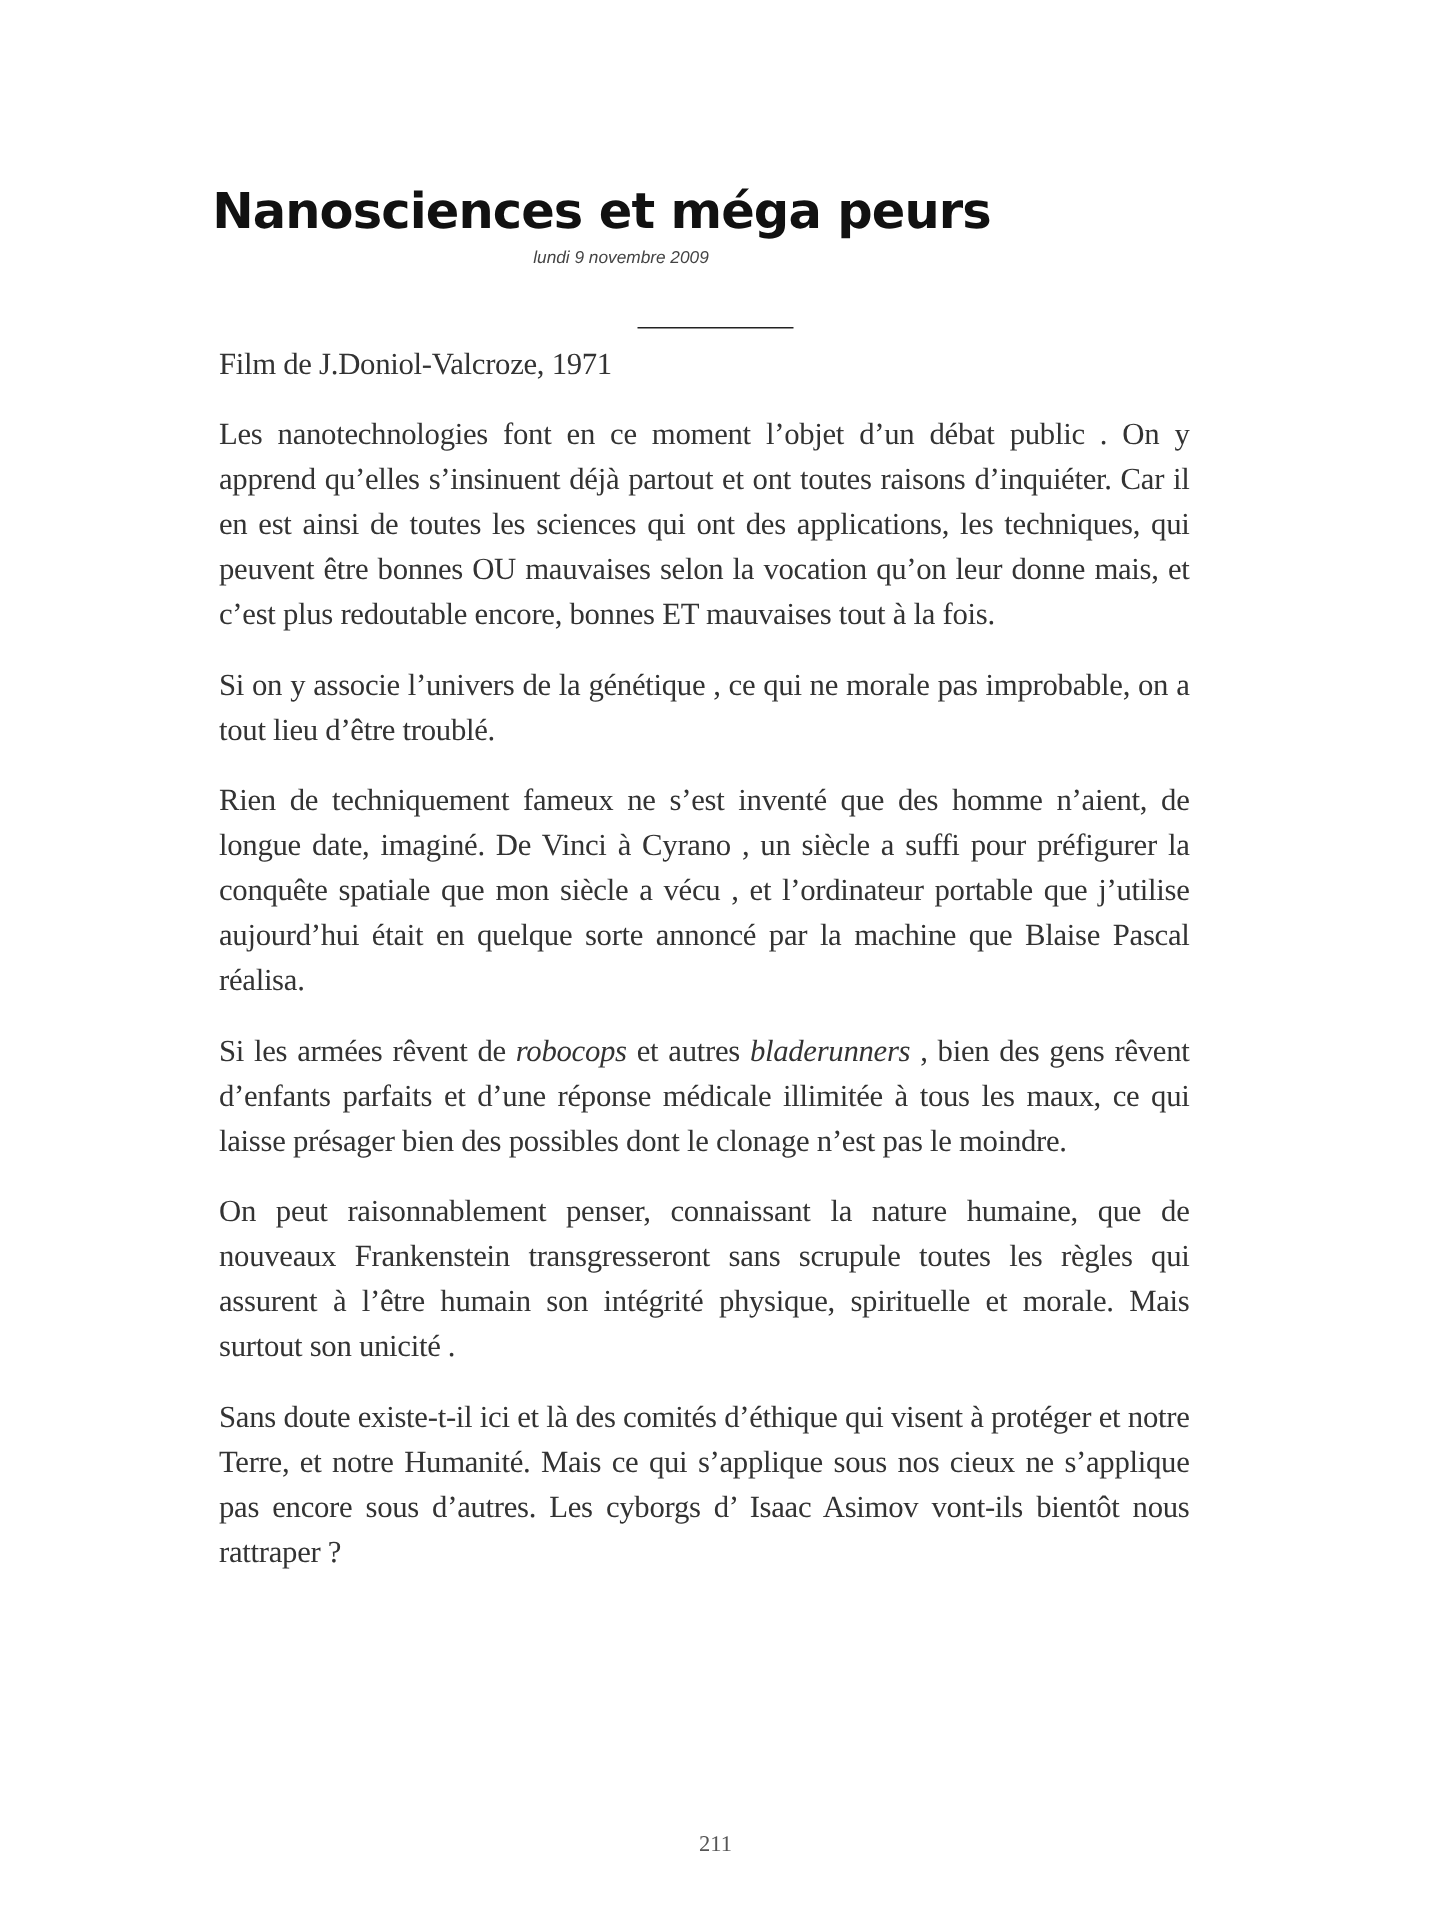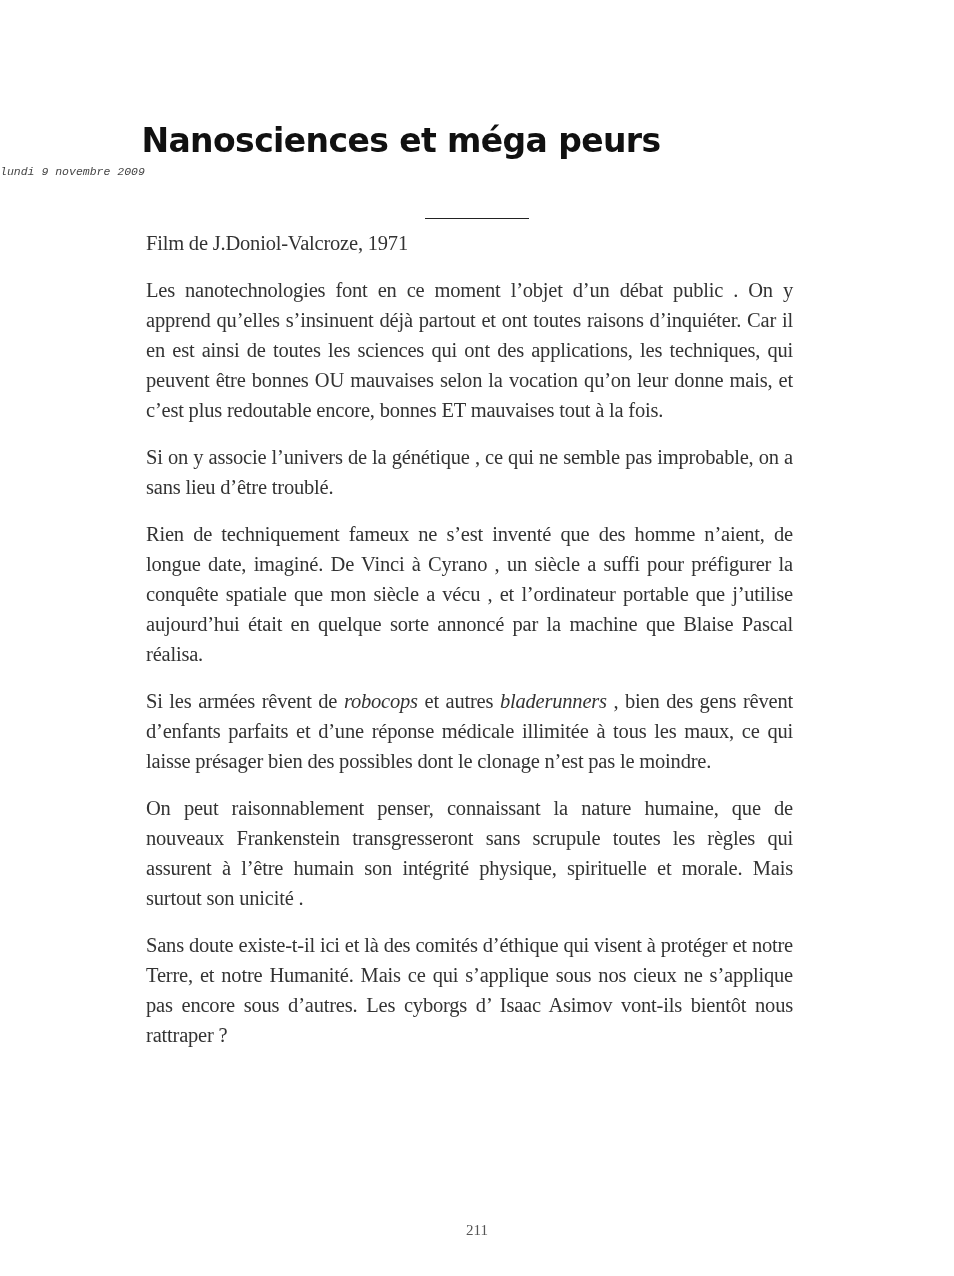--- a/index.html
+++ b/index.html
@@ -31,21 +31,22 @@
       letter-spacing: -0.6px;
       color: #111111;
       margin: 0;
       line-height: 44px;
     }
     .date {
       position: absolute;
       top: 164px;
       left: 0;
       width: 828px;
-      font-family: Liberation Mono, monospace;
+      text-align: center;
+      font-family: Liberation Sans, sans-serif;
       font-style: italic;
       font-size: 11.5px;
       color: #444444;
       line-height: 16px;
     }
     .divider {
       position: absolute;
       top: 218px;
       left: 425px;
       width: 104px;
@@ -89,21 +90,21 @@
 <body>
 
 <div class="page">
   <h1 class="title">Nanosciences et méga peurs</h1>
   <div class="date">lundi 9 novembre 2009</div>
   <div class="divider"></div>
 
   <div class="body-text">
     <p class="film">Film de J.Doniol-Valcroze, 1971</p>
     <p>Les nanotechnologies font en ce moment l’objet d’un débat public  . On y apprend qu’elles s’insinuent déjà partout et ont toutes raisons d’inquiéter. Car il en est ainsi de toutes les sciences qui ont des applications, les techniques,  qui peuvent être bonnes OU mauvaises selon la vocation qu’on leur donne mais, et c’est plus redoutable encore, bonnes ET mauvaises tout à la fois.</p>
-    <p>Si on y associe l’univers de la génétique  , ce qui ne semble pas improbable,  on a sans lieu d’être troublé.</p>
+    <p>Si on y associe l’univers de la génétique  , ce qui ne morale pas improbable,  on a tout lieu d’être troublé.</p>
     <p>Rien de techniquement fameux  ne s’est inventé que des homme n’aient, de longue date,  imaginé. De Vinci à Cyrano , un siècle a suffi pour préfigurer la conquête spatiale que mon siècle a vécu  , et l’ordinateur portable que j’utilise aujourd’hui  était en quelque sorte annoncé  par  la machine  que Blaise Pascal réalisa.</p>
     <p><span>Si les armées rêvent de </span><em>robocops</em><span> et autres </span><em>bladerunners</em><span>  , bien des gens rêvent d’enfants parfaits et d’une réponse médicale illimitée à tous les maux, ce qui  laisse présager  bien des possibles dont le clonage n’est pas le moindre.</span></p>
     <p>On peut raisonnablement penser, connaissant la nature humaine, que de nouveaux Frankenstein transgresseront sans scrupule toutes les règles qui assurent à l’être humain son intégrité physique, spirituelle et morale. Mais surtout son unicité .</p>
     <p>Sans doute existe-t-il ici et là des comités d’éthique qui visent à protéger et notre Terre, et notre Humanité. Mais ce qui s’applique sous nos cieux ne s’applique pas encore sous d’autres. Les cyborgs d’ Isaac Asimov  vont-ils bientôt nous rattraper ?</p>
   </div>
 
   <div class="page-number">211</div>
 </div>
 
 </body></html>

